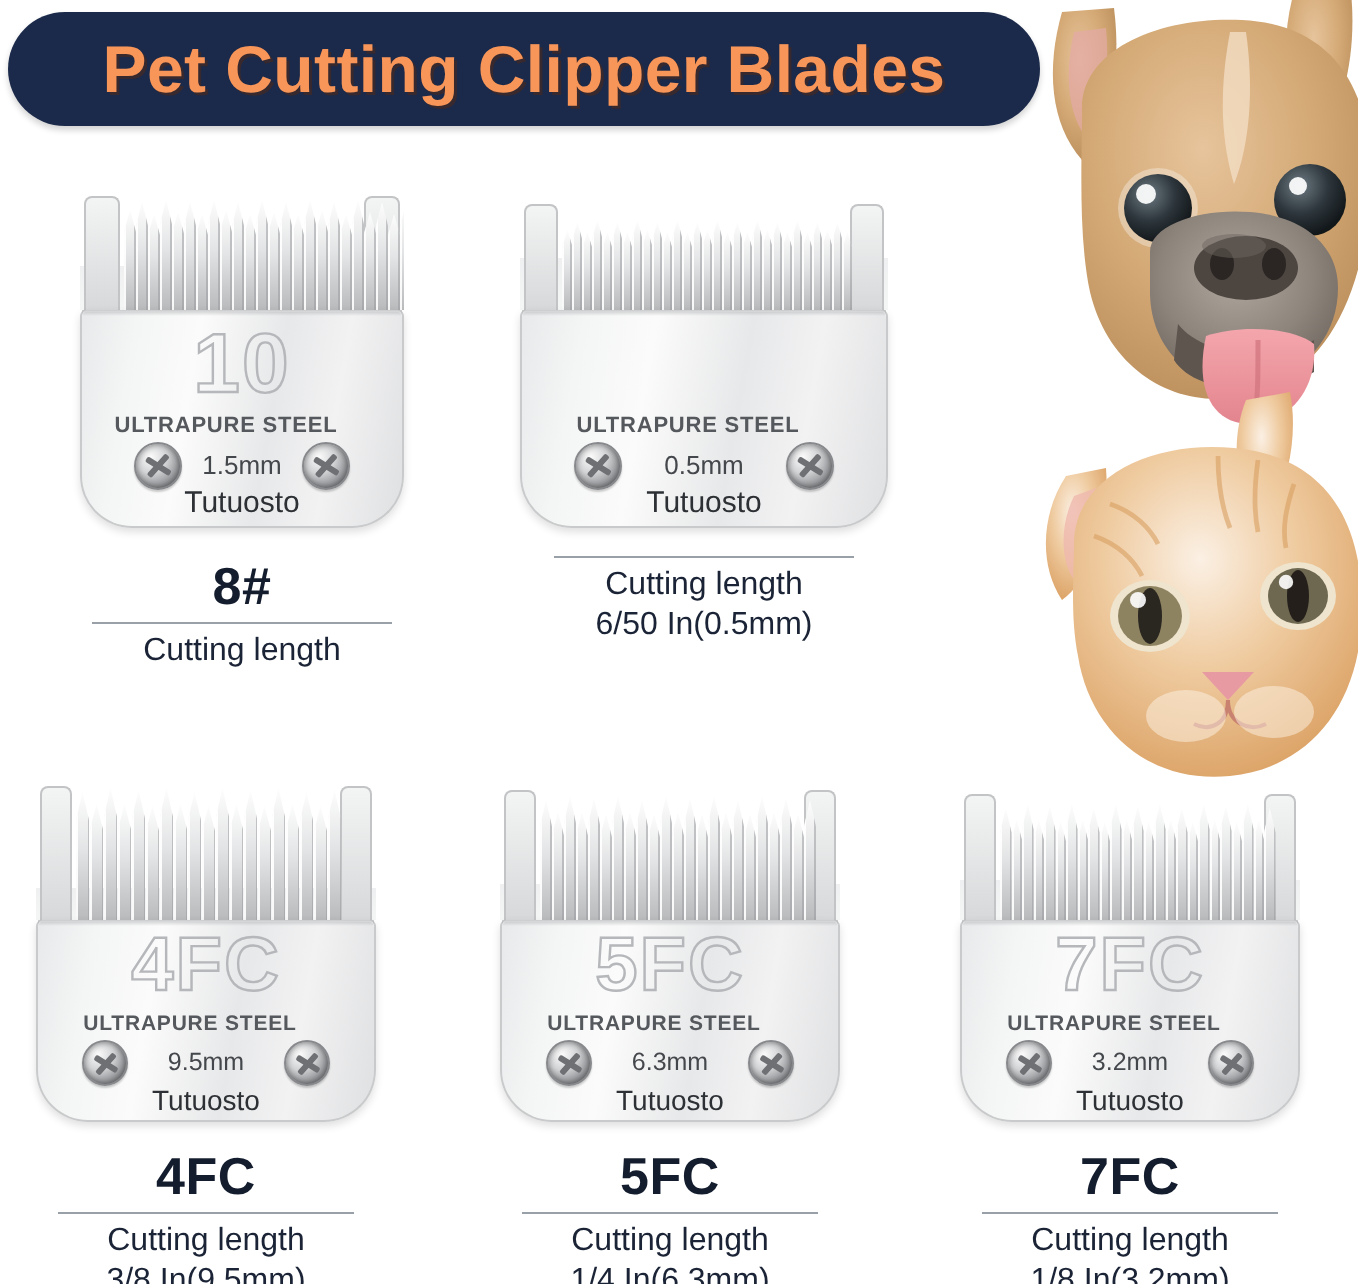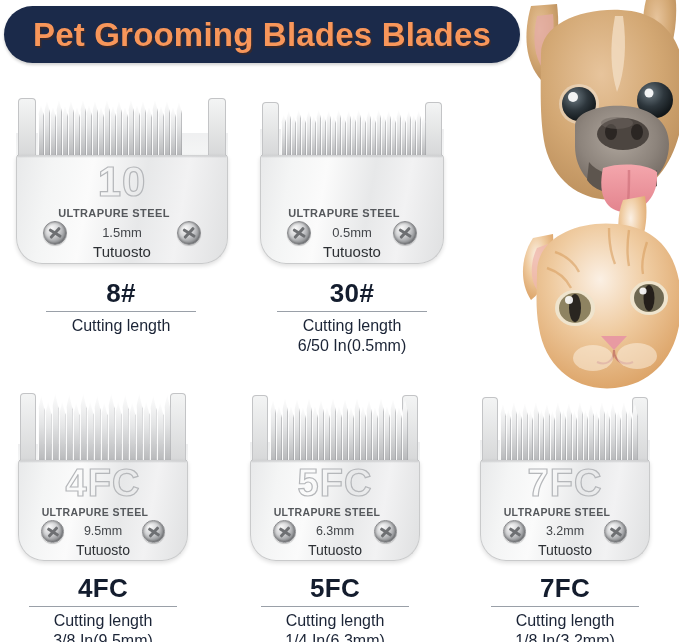--- a/index.html
+++ b/index.html
@@ -121,21 +121,21 @@
     height:1px;background:#9aa0a8;margin:3px auto 4px auto;
   }
   .caption-line{
     color:#1b2436;font-size:16px;line-height:20px;letter-spacing:0;
   }
 </style>
 </head>
 <body>
 
 <div id="header-banner">
-  <div id="header-title">Pet Grooming Blades Blades</div>
+  <div id="header-title">Pet Cutting Clipper Blades</div>
 </div>
 
 <div id="pet-photo">
   <svg width="182" height="390" viewBox="0 0 182 390">
     <defs>
       <radialGradient id="dogFur" cx="42%" cy="34%" r="76%">
         <stop offset="0%" stop-color="#e7c49c"></stop>
         <stop offset="52%" stop-color="#d3a874"></stop>
         <stop offset="100%" stop-color="#b78a57"></stop>
       </radialGradient>
@@ -236,21 +236,21 @@
         <ellipse cx="96" cy="146" rx="20" ry="13" fill="#fdf4e6" opacity=".5"></ellipse>
         <ellipse cx="140" cy="144" rx="20" ry="13" fill="#fdf4e6" opacity=".5"></ellipse>
       </g>
     </g>
   </svg>
 </div>
 
 <div class="row" id="row-top">
 
   <div class="cell" style="left:16px;width:210px;">
-    <div class="blade-figure" style="width:212px;">
+    <div class="blade-figure" style="width:162px;">
       <div class="teeth" style="height:60px;">
         <div class="backplate" style="height:22px;"></div>
         <div class="guard" style="left:2px;width:16px;height:56px;"></div>
         <div class="guard" style="right:2px;width:16px;height:56px;"></div>
         <div class="tooth pointy" style="left:22px;width:4px;height:50px;"></div>
         <div class="tooth pointy" style="left:28px;width:4px;height:54px;"></div>
         <div class="tooth pointy" style="left:34px;width:4px;height:48px;"></div>
         <div class="tooth pointy" style="left:40px;width:4px;height:55px;"></div>
         <div class="tooth pointy" style="left:46px;width:4px;height:49px;"></div>
         <div class="tooth pointy" style="left:52px;width:4px;height:54px;"></div>
@@ -327,21 +327,20 @@
       </div>
       <div class="blade-body" style="height:108px;">
         <div class="etch-steel" style="top:52px;font-size:11px;">ULTRAPURE STEEL</div>
         <div class="screw" style="left:26px;top:66px;width:22px;height:22px;"></div>
         <div class="screw" style="right:26px;top:66px;width:22px;height:22px;"></div>
         <div class="etch-mm" style="top:70px;font-size:13px;">0.5mm</div>
         <div class="etch-brand" style="top:88px;font-size:15px;">Tutuosto</div>
       </div>
     </div>
     <div class="caption" style="width:150px;margin-top:14px;">
-      <div class="caption-title">30#</div>
       <div class="caption-rule" style="width:150px;"></div>
       <div class="caption-line">Cutting length</div>
       <div class="caption-line">6/50 In(0.5mm)</div>
     </div>
   </div>
 </div>
 
 <div class="row" id="row-bottom">
 
   <div class="cell" style="left:8px;width:190px;">

